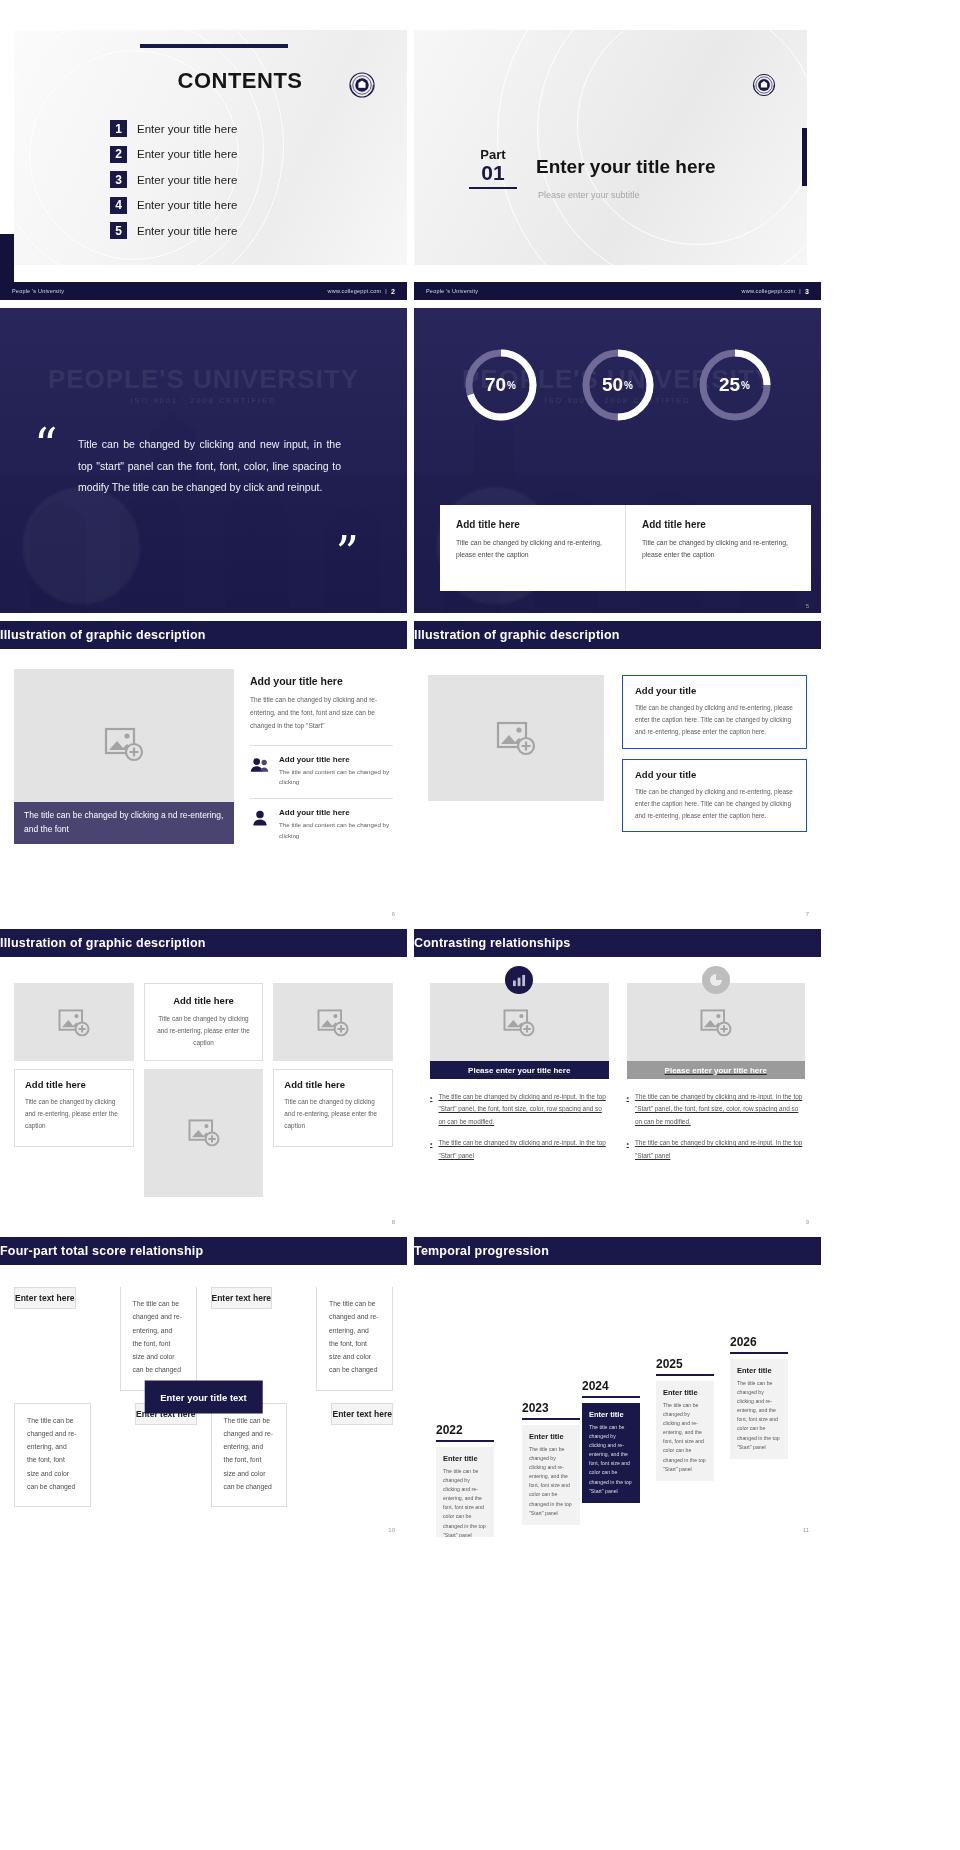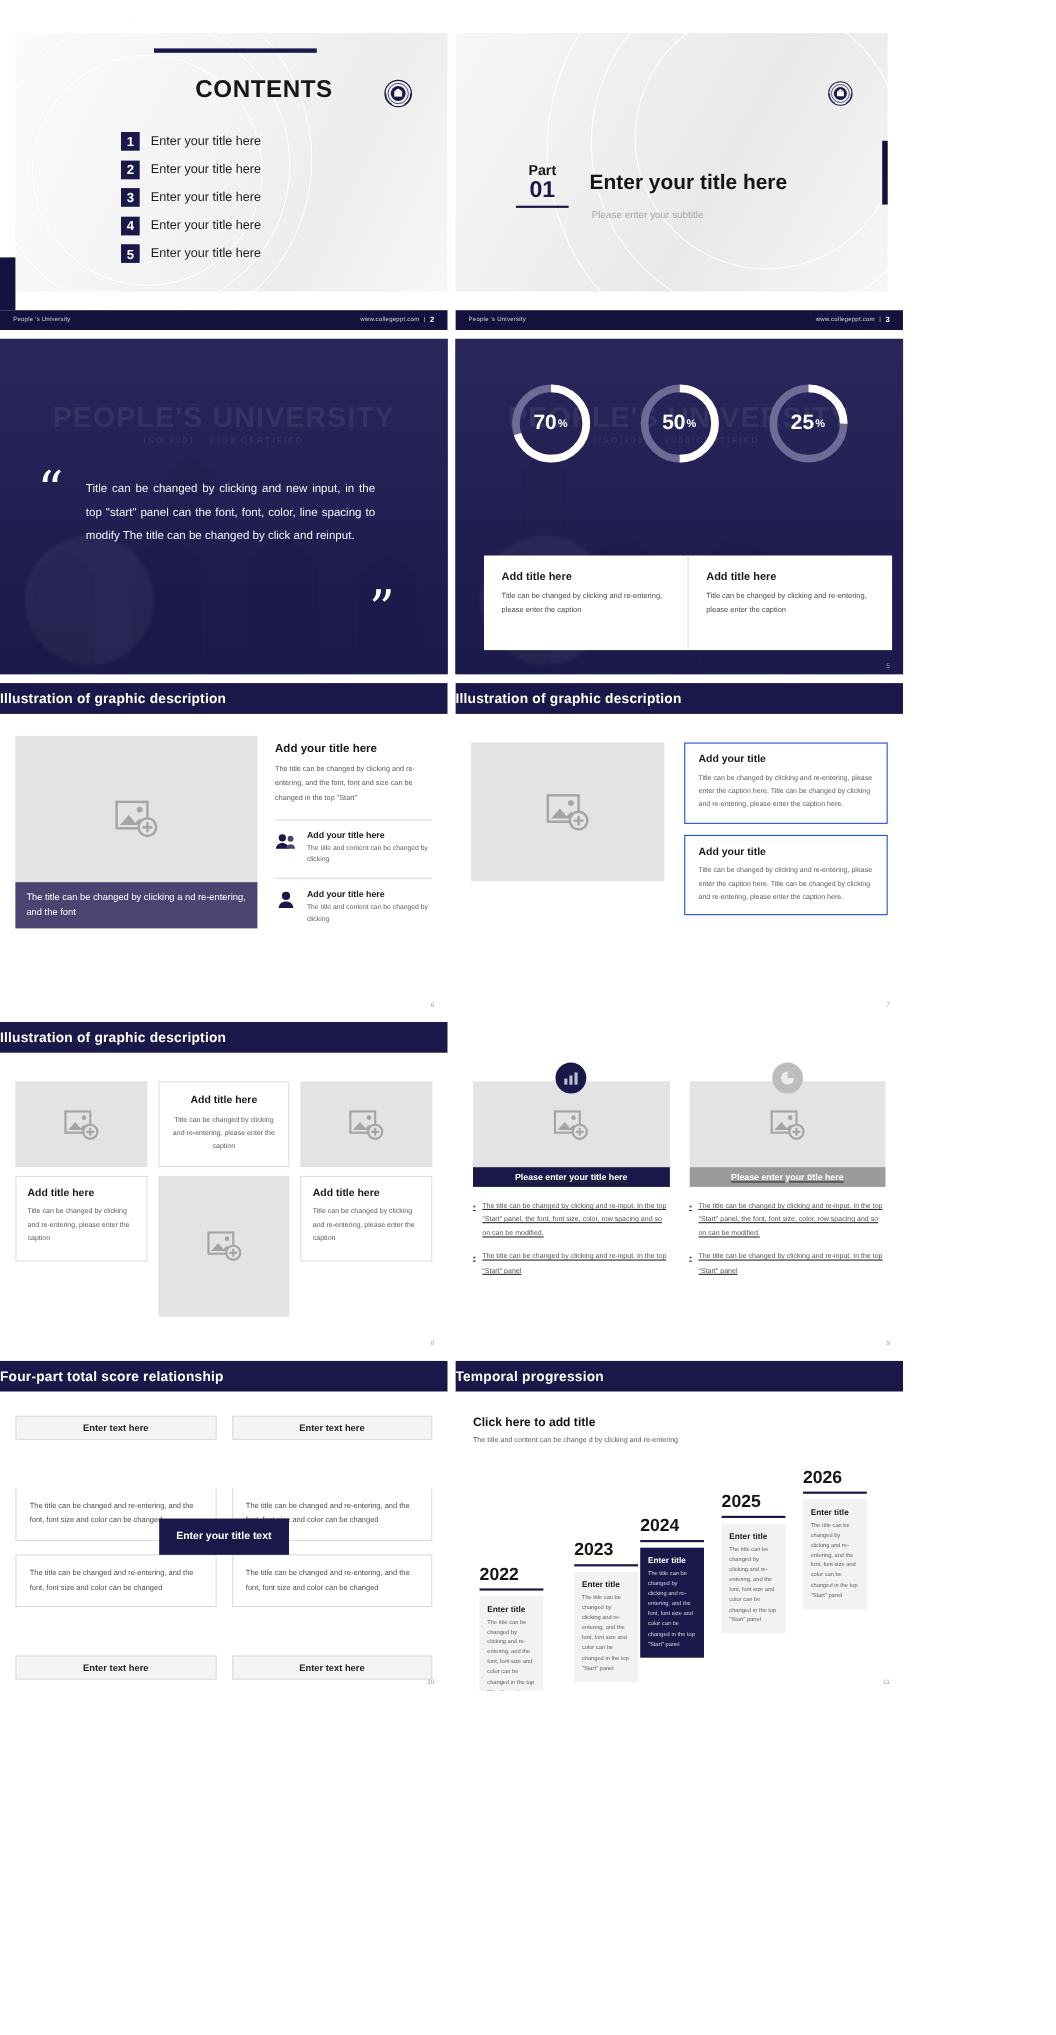--- a/index.html
+++ b/index.html
@@ -193,41 +193,41 @@
   .bar-navy{background:var(--navy);}
   .bar-grey{background:#9b9b9b;}
   .s9-bullets{margin-top:12px;}
   .s9-bullets li{list-style:none;display:flex;gap:6px;margin-bottom:9px;}
   .s9-bullets .dot{font-size:7px;line-height:1.9;color:#555;}
   .s9-bullets p{font-size:6.4px;line-height:1.95;color:#555;}
 
   
   .s10-wrap{position:absolute;left:14px;right:14px;top:50px;bottom:30px;}
   .s10-grid{display:grid;grid-template-columns:1fr 1fr;gap:12px 14px;position:relative;height:100%;}
-  .s10-cell{display:flex;flex-direction:column;gap:44px;}
+  .s10-cell{display:flex;flex-direction:row;gap:44px;}
   .s10-hdr{
     border:1px solid #dcdcdc;background:#f4f4f4;height:22px;
     display:flex;align-items:center;justify-content:center;
     font-size:8.5px;font-weight:bold;color:#212121;
   }
   .s10-body{border:1px solid #dcdcdc;border-top:none;flex:1;padding:10px 12px;}
   .s10-body p{font-size:6.8px;line-height:1.95;color:#4d4d4d;}
   .s10-center{
     position:absolute;left:50%;top:50%;transform:translate(-50%,-50%);
     background:var(--navy);color:#fff;font-size:9.5px;font-weight:bold;
     padding:11px 16px;white-space:nowrap;z-index:3;
   }
 
   
   .s11-wrap{position:absolute;left:16px;right:10px;top:50px;bottom:28px;}
   .s11-head h4{font-size:11px;font-weight:bold;color:#141414;margin-bottom:5px;}
   .s11-head p{font-size:6.5px;line-height:1.8;color:#5d5d5d;}
   .s11-timeline{position:absolute;left:0;right:0;bottom:0;height:160px;}
   .tl-item{position:absolute;width:58px;}
-  .tl-year{font-size:16px;font-weight:bold;color:#161616;margin-bottom:3px;}
+  .tl-year{font-size:12px;font-weight:bold;color:#161616;margin-bottom:3px;}
   .tl-rule{height:2px;background:var(--navy);margin-bottom:5px;}
   .tl-card{background:#f2f2f2;padding:7px 7px;}
   .tl-card.dark{background:var(--navy);}
   .tl-card h5{font-size:7.5px;font-weight:bold;color:#171717;margin-bottom:4px;}
   .tl-card.dark h5{color:#fff;}
   .tl-card p{font-size:5.2px;line-height:1.75;color:#5a5a5a;}
   .tl-card.dark p{color:#dcdce8;}
 </style>
 </head>
 <body>
@@ -532,20 +532,23 @@
         <div class="s8-txt">
           <h4>Add title here</h4>
           <p>Title can be changed by clicking and re-entering, please enter the caption</p>
         </div>
       </div>
     </div>
     <span class="pg-num">8</span>
   </section>
 
   <section class="slide s-std">
+    <div class="std-head">
+      <h3>Contrasting relationships</h3>
+    </div>
     <div class="s9-wrap">
       <div class="s9-col">
         <div class="ph s9-imgbox">
           <span class="s9-badge b-navy">
             <svg width="15" height="13" viewBox="0 0 16 14">
               <rect x="1" y="7" width="3" height="6" fill="#fff"></rect>
               <rect x="6" y="4" width="3" height="9" fill="#fff"></rect>
               <rect x="11" y="1" width="3" height="12" fill="#fff"></rect>
             </svg>
           </span>
@@ -635,24 +638,20 @@
       </div>
     </div>
     <span class="pg-num">10</span>
   </section>
 
   <section class="slide s-std">
     <div class="std-head">
       <h3>Temporal progression</h3>
     </div>
     <div class="s11-wrap">
-      <div class="s11-head">
-        <h4>Click here to add title</h4>
-        <p>The title and content can be change d by clicking and re-entering</p>
-      </div>
       <div class="s11-timeline">
         <div class="tl-item" style="left:6px;top:74px">
           <div class="tl-year">2022</div>
           <div class="tl-rule"></div>
           <div class="tl-card">
             <h5>Enter title</h5>
             <p>The title can be changed by clicking and re-entering, and the font, font size and color can be changed in the top "Start" panel</p>
           </div>
         </div>
         <div class="tl-item" style="left:92px;top:52px">

